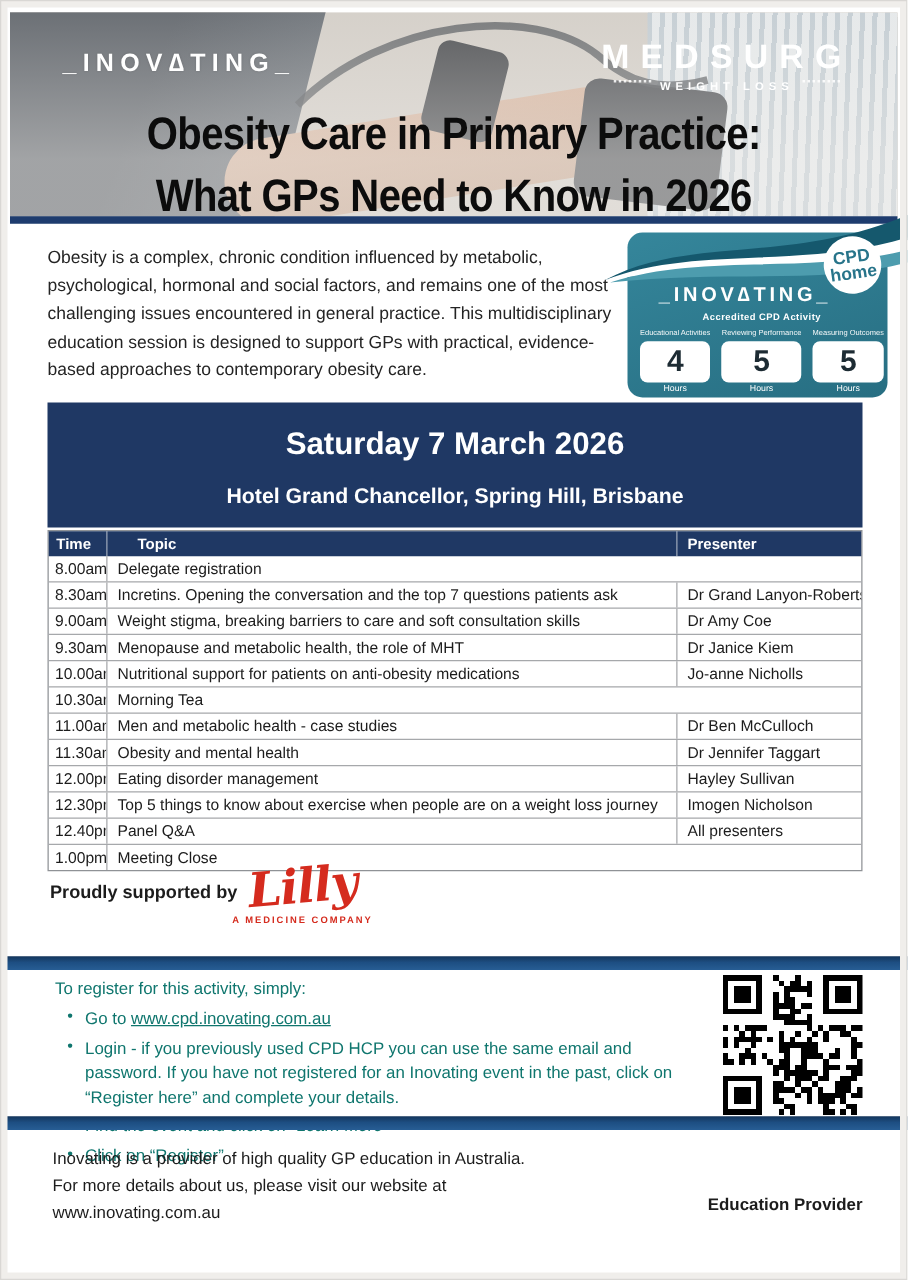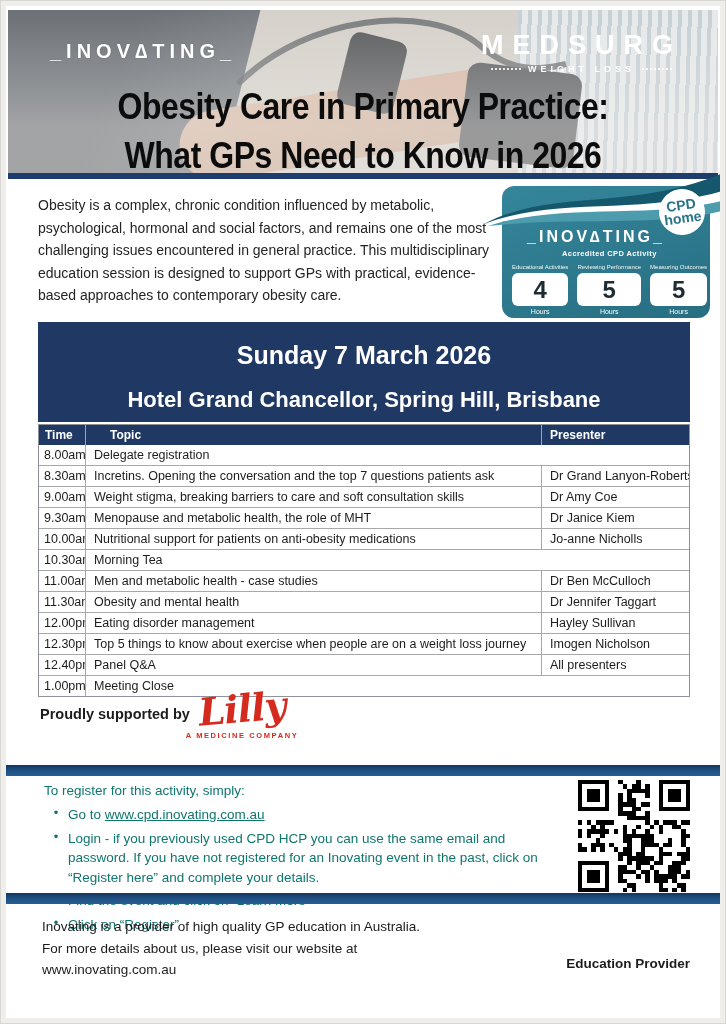--- a/index.html
+++ b/index.html
@@ -14,21 +14,21 @@
   .ph-dark-left{position:absolute;left:-70px;top:-10px;width:300px;height:200px;background:linear-gradient(100deg,#343b44 55%,#4a525b 100%);transform:skewX(-14deg);}
   .ph-shirt{position:absolute;right:0;top:0;width:200px;height:100%;background:repeating-linear-gradient(92deg,#b6c3cc 0 4px,#e3e8eb 4px 10px);}
   .ph-arm{position:absolute;left:170px;top:80px;width:330px;height:70px;background:linear-gradient(#cfa58a,#bd9478);border-radius:40px;transform:rotate(-9deg);}
   .ph-cuff{position:absolute;right:140px;top:58px;width:115px;height:95px;background:#20242a;border-radius:12px;transform:rotate(7deg);}
   .ph-device{position:absolute;left:335px;top:26px;width:58px;height:74px;background:#1b1e23;border-radius:10px;transform:rotate(14deg);}
   .ph-tube{position:absolute;left:220px;top:-6px;width:340px;height:90px;}
   .ph-wash{position:absolute;inset:0;background:linear-gradient(rgba(238,236,233,0.30),rgba(241,239,236,0.58) 72%);}
   .logo-left{position:absolute;left:42px;top:30px;color:#fff;font-size:20px;font-weight:600;letter-spacing:5px;z-index:5;text-shadow:0 0 2px rgba(0,0,0,0.15);}
   .logo-right{position:absolute;right:36px;top:20px;text-align:center;color:#fff;z-index:5;}
   .medsurg{font-size:27px;letter-spacing:9px;font-weight:700;}
-  .weightloss{display:flex;align-items:center;justify-content:center;gap:7px;margin-top:3px;}
+  .weightloss{display:flex;justify-content:center;gap:7px;margin-top:3px;}
   .wl-text{font-size:9px;letter-spacing:4px;font-weight:bold;}
   .tickline{width:30px;border-bottom:2px dotted rgba(255,255,255,0.85);height:0;}
   .hero-title{position:absolute;left:0;right:0;top:76px;text-align:center;z-index:5;color:#0c0c0c;
     font-weight:bold;font-size:33px;line-height:45px;letter-spacing:-0.5px;transform:scale(0.97,1.1);}
   .blue-line{position:absolute;left:8px;right:8px;top:173px;height:6px;background:#1e3c6e;}
 
   
   .intro{position:absolute;left:38px;top:194px;width:452px;font-size:14px;line-height:22.5px;color:#242424;}
   .badge{position:absolute;left:502px;top:186px;width:208px;height:132px;z-index:2;}
   .badge-bg{position:absolute;inset:0;background:linear-gradient(160deg,#35869b,#276e82);border-radius:12px;}
@@ -41,21 +41,21 @@
   .badge-accred{position:absolute;top:63px;left:60px;color:#fff;font-size:7.5px;font-weight:bold;letter-spacing:0.4px;z-index:3;}
   .badge-cats{position:absolute;left:10px;right:10px;top:78px;display:flex;gap:9px;z-index:3;}
   .cat{flex:1;text-align:center;color:#fff;}
   .cat-label{font-size:6px;margin-bottom:3px;white-space:nowrap;overflow:hidden;opacity:0.95;}
   .cat-box{background:#fff;border-radius:6px;height:33px;line-height:33px;font-size:24px;font-weight:bold;color:#1d2b33;}
   .cat-unit{font-size:7px;margin-top:2px;}
 
   
   .banner{position:absolute;left:38px;top:322px;width:652px;height:100px;background:#1f3864;color:#fff;text-align:center;}
   .banner-date{font-size:25px;font-weight:bold;padding-top:19px;}
-  .banner-venue{font-size:22px;font-weight:bold;margin-top:17px;}
+  .banner-venue{font-size:17px;font-weight:bold;margin-top:17px;}
 
   
   .sched{position:absolute;left:38px;top:424px;width:652px;border:1px solid #8f9296;box-sizing:border-box;background:#fff;}
   .thead{display:flex;height:20px;line-height:20px;background:#1f3864;color:#fff;font-weight:bold;font-size:12px;}
   .thead .h-time{width:46px;padding-left:6px;box-sizing:border-box;}
   .thead .h-topic{flex:1;padding-left:24px;border-left:1px solid rgba(255,255,255,0.55);box-sizing:border-box;}
   .thead .h-pres{width:148px;padding-left:8px;border-left:1px solid rgba(255,255,255,0.55);box-sizing:border-box;}
   .trow{display:flex;height:20px;line-height:20px;border-top:1px solid #a6a8ab;font-size:12.5px;}
   .tc{box-sizing:border-box;white-space:nowrap;overflow:hidden;}
   .tc.time{width:46px;padding-left:5px;}
@@ -147,21 +147,21 @@
     </div>
     <div class="cat">
       <div class="cat-label">Measuring Outcomes</div>
       <div class="cat-box">5</div>
       <div class="cat-unit">Hours</div>
     </div>
   </div>
 </div>
 
 <div class="banner">
-  <div class="banner-date">Sunday 7 March 2026</div>
+  <div class="banner-date">Saturday 7 March 2026</div>
   <div class="banner-venue">Hotel Grand Chancellor, Spring Hill, Brisbane</div>
 </div>
 
 <div class="sched">
   <div class="thead">
     <div class="h-time">Time</div>
     <div class="h-topic">Topic</div>
     <div class="h-pres">Presenter</div>
   </div>
 

